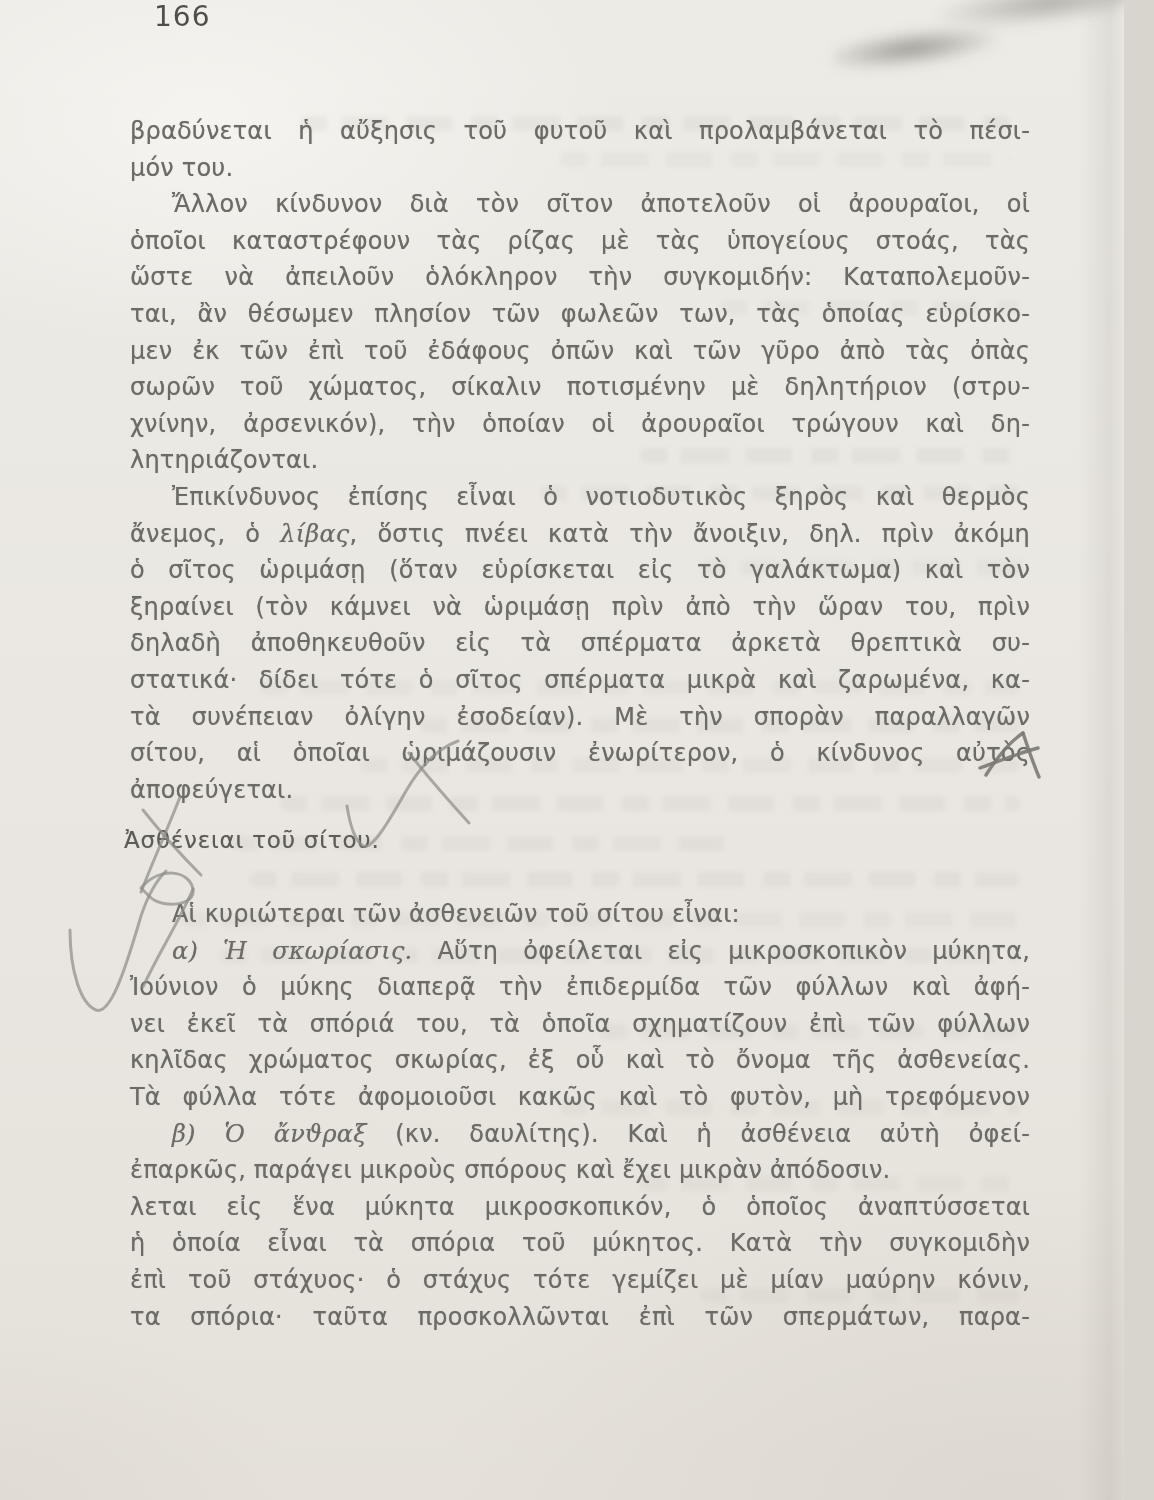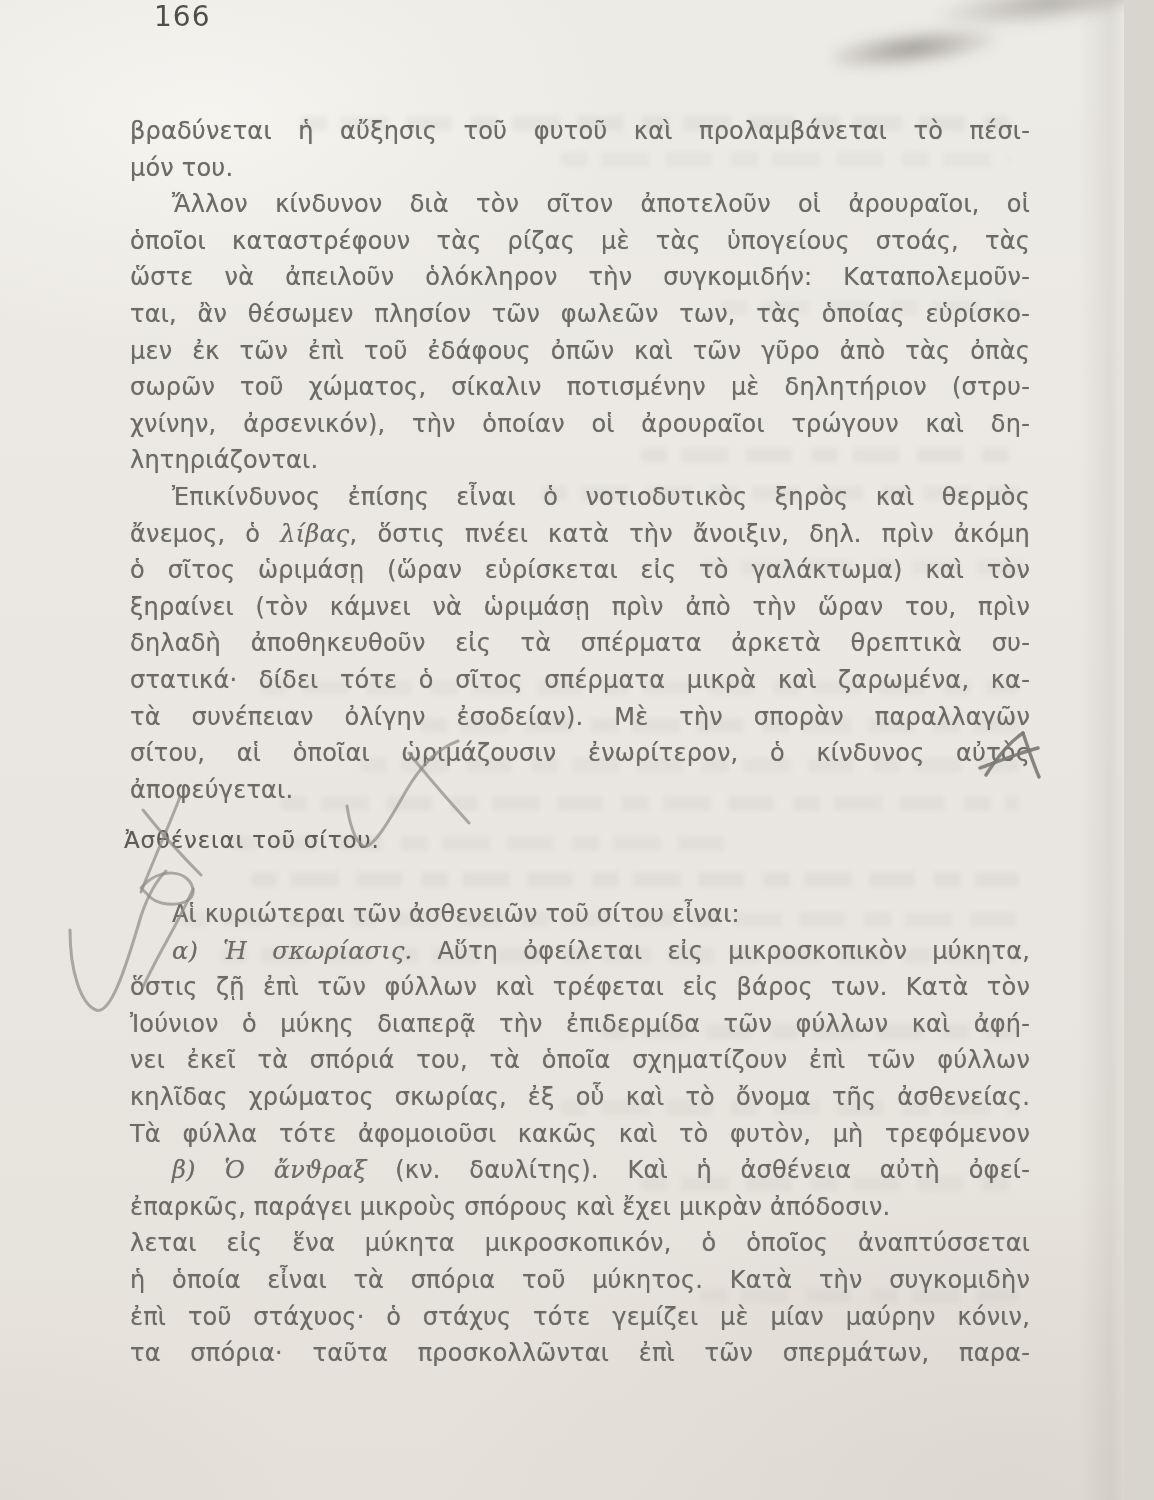--- a/index.html
+++ b/index.html
@@ -103,35 +103,34 @@
       <div class="line ind" data-name="text-line"><span>Ἄλλον κίνδυνον διὰ τὸν σῖτον ἀποτελοῦν οἱ ἀρουραῖοι, οἱ</span></div>
       <div class="line" data-name="text-line"><span>ὁποῖοι καταστρέφουν τὰς ρίζας μὲ τὰς ὑπογείους στοάς, τὰς</span></div>
       <div class="line" data-name="text-line"><span>ὥστε νὰ ἀπειλοῦν ὁλόκληρον τὴν συγκομιδήν: Καταπολεμοῦν-</span></div>
       <div class="line" data-name="text-line"><span>ται, ἂν θέσωμεν πλησίον τῶν φωλεῶν των, τὰς ὁποίας εὑρίσκο-</span></div>
       <div class="line" data-name="text-line"><span>μεν ἐκ τῶν ἐπὶ τοῦ ἐδάφους ὀπῶν καὶ τῶν γῦρο ἀπὸ τὰς ὀπὰς</span></div>
       <div class="line" data-name="text-line"><span>σωρῶν τοῦ χώματος, σίκαλιν ποτισμένην μὲ δηλητήριον (στρυ-</span></div>
       <div class="line" data-name="text-line"><span>χνίνην, ἀρσενικόν), τὴν ὁποίαν οἱ ἀρουραῖοι τρώγουν καὶ δη-</span></div>
       <div class="line noj" data-name="text-line"><span>λητηριάζονται.</span></div>
       <div class="line ind" data-name="text-line"><span>Ἐπικίνδυνος ἐπίσης εἶναι ὁ νοτιοδυτικὸς ξηρὸς καὶ θερμὸς</span></div>
       <div class="line" data-name="text-line"><span>ἄνεμος, ὁ </span><span class="it">λίβας</span><span>, ὅστις πνέει κατὰ τὴν ἄνοιξιν, δηλ. πρὶν ἀκόμη</span></div>
-      <div class="line" data-name="text-line"><span>ὁ σῖτος ὡριμάσῃ (ὥραν εὑρίσκεται εἰς τὸ γαλάκτωμα) καὶ τὸν</span></div>
+      <div class="line" data-name="text-line"><span>ὁ σῖτος ὡριμάσῃ (ὅταν εὑρίσκεται εἰς τὸ γαλάκτωμα) καὶ τὸν</span></div>
       <div class="line" data-name="text-line"><span>ξηραίνει (τὸν κάμνει νὰ ὡριμάσῃ πρὶν ἀπὸ τὴν ὥραν του, πρὶν</span></div>
       <div class="line" data-name="text-line"><span>δηλαδὴ ἀποθηκευθοῦν εἰς τὰ σπέρματα ἀρκετὰ θρεπτικὰ συ-</span></div>
       <div class="line" data-name="text-line"><span>στατικά· δίδει τότε ὁ σῖτος σπέρματα μικρὰ καὶ ζαρωμένα, κα-</span></div>
       <div class="line" data-name="text-line"><span>τὰ συνέπειαν ὀλίγην ἐσοδείαν). Μὲ τὴν σπορὰν παραλλαγῶν</span></div>
       <div class="line" data-name="text-line"><span>σίτου, αἱ ὁποῖαι ὡριμάζουσιν ἐνωρίτερον, ὁ κίνδυνος αὐτὸς</span></div>
       <div class="line noj" data-name="text-line"><span>ἀποφεύγεται.</span></div>
     </div>
 
   <div class="section-heading" data-name="section-heading">Ἀσθένειαι τοῦ σίτου.</div>
 
   <div class="body-block" id="body-bottom" data-name="body-text-bottom">
       <div class="line ind noj" data-name="text-line"><span>Αἱ κυριώτεραι τῶν ἀσθενειῶν τοῦ σίτου εἶναι:</span></div>
       <div class="line ind" data-name="text-line" style=""><span class="it">α) Ἡ σκωρίασις.</span><span> Αὕτη ὀφείλεται εἰς μικροσκοπικὸν μύκητα,</span></div>
-      <div class="line" data-name="text-line"><span>ὅστις ζῇ ἐπὶ τῶν φύλλων καὶ τρέφεται εἰς βάρος των. Κατὰ τὸν</span></div>
       <div class="line" data-name="text-line"><span>Ἰούνιον ὁ μύκης διαπερᾷ τὴν ἐπιδερμίδα τῶν φύλλων καὶ ἀφή-</span></div>
       <div class="line" data-name="text-line"><span>νει ἐκεῖ τὰ σπόριά του, τὰ ὁποῖα σχηματίζουν ἐπὶ τῶν φύλλων</span></div>
       <div class="line" data-name="text-line"><span>κηλῖδας χρώματος σκωρίας, ἐξ οὗ καὶ τὸ ὄνομα τῆς ἀσθενείας.</span></div>
       <div class="line" data-name="text-line"><span>Τὰ φύλλα τότε ἀφομοιοῦσι κακῶς καὶ τὸ φυτὸν, μὴ τρεφόμενον</span></div>
       <div class="line ind" data-name="text-line"><span class="it">β) Ὁ ἄνϑραξ</span><span> (κν. δαυλίτης). Καὶ ἡ ἀσθένεια αὐτὴ ὀφεί-</span></div>
       <div class="line noj" data-name="text-line"><span>ἐπαρκῶς, παράγει μικροὺς σπόρους καὶ ἔχει μικρὰν ἀπόδοσιν.</span></div>
       <div class="line" data-name="text-line"><span>λεται εἰς ἕνα μύκητα μικροσκοπικόν, ὁ ὁποῖος ἀναπτύσσεται</span></div>
       <div class="line" data-name="text-line"><span>ἡ ὁποία εἶναι τὰ σπόρια τοῦ μύκητος. Κατὰ τὴν συγκομιδὴν</span></div>
       <div class="line" data-name="text-line"><span>ἐπὶ τοῦ στάχυος· ὁ στάχυς τότε γεμίζει μὲ μίαν μαύρην κόνιν,</span></div>
       <div class="line" data-name="text-line"><span>τα σπόρια· ταῦτα προσκολλῶνται ἐπὶ τῶν σπερμάτων, παρα-</span></div>

